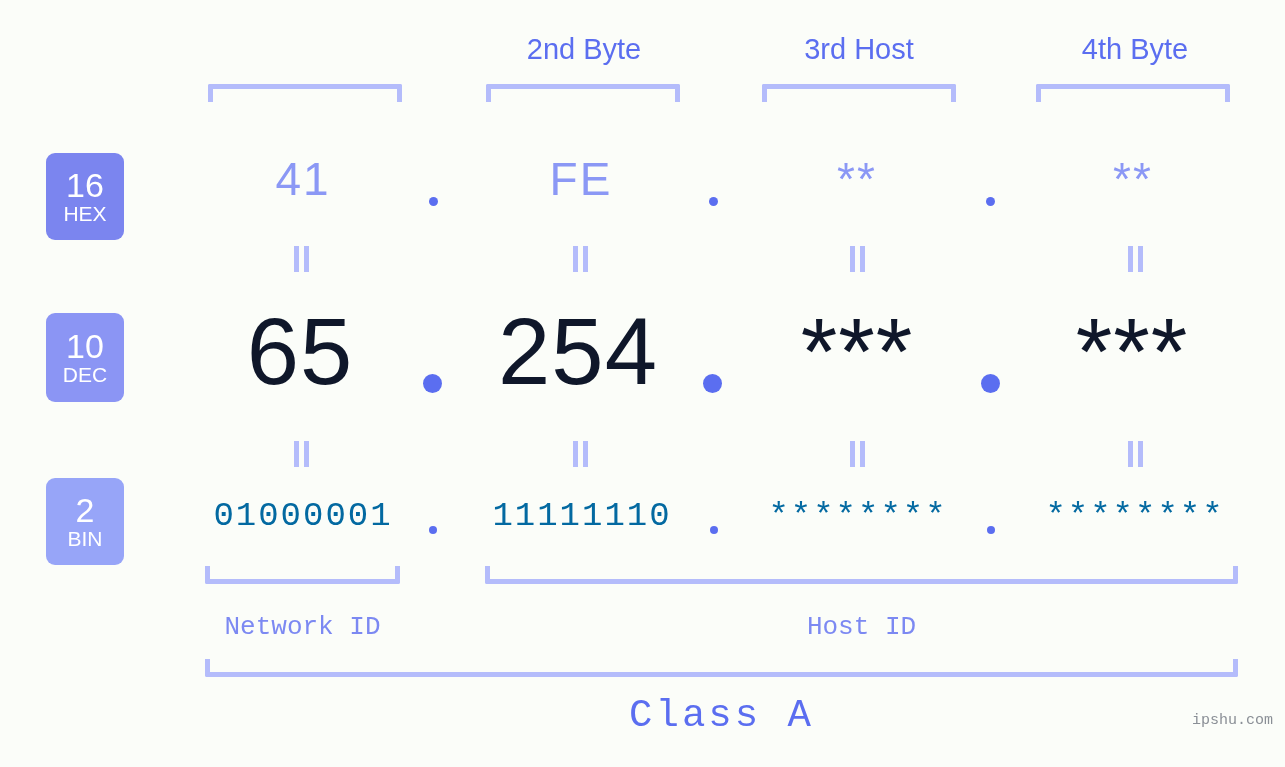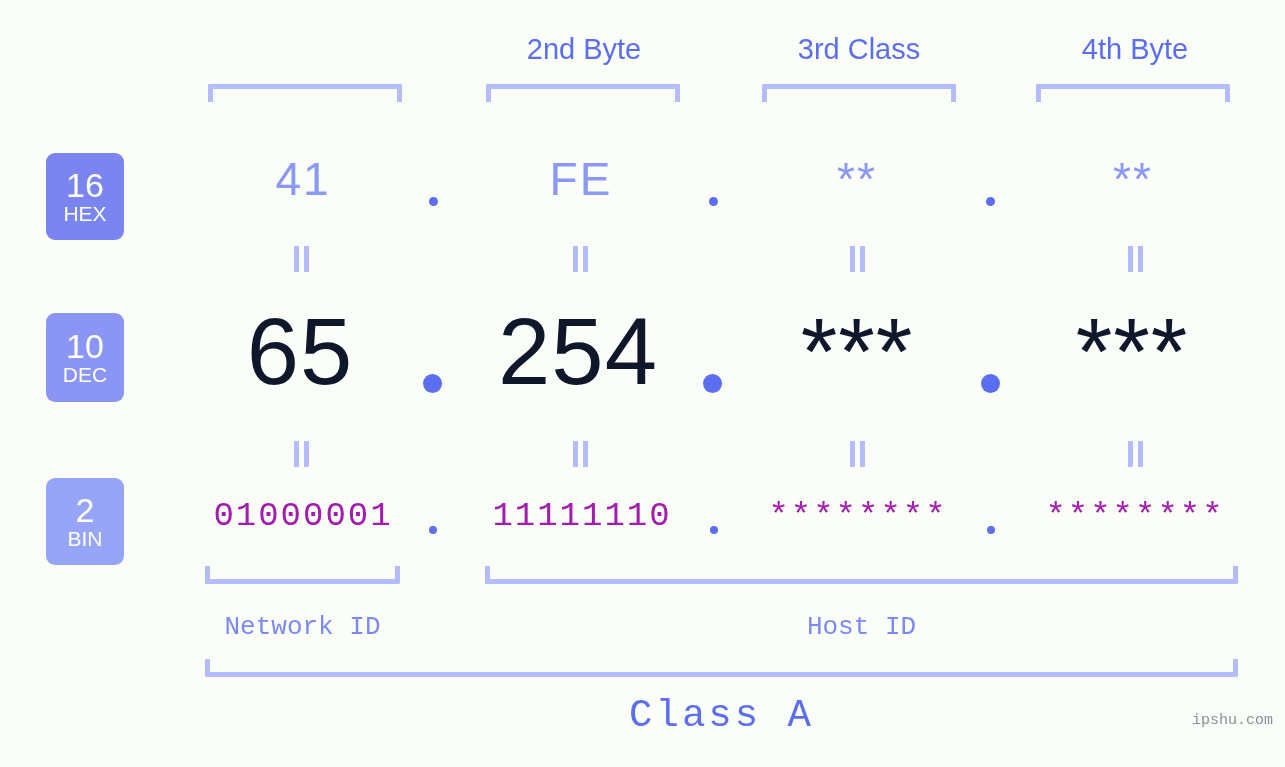--- a/index.html
+++ b/index.html
@@ -90,21 +90,21 @@
   .row-dec .cell {
     font-size: 94px;
     color: #0f172a;
     font-family: "Liberation Sans", sans-serif;
     font-weight: 400;
     letter-spacing: 1px;
     text-align: center;
   }
   .row-bin .cell {
     font-size: 34px;
-    color: #a21caf;
+    color: #0369a1;
     font-family: "Liberation Mono", monospace;
     letter-spacing: 2px;
   }
 
   
   .dot {
     position: absolute;
     border-radius: 50%;
     background: #5b6ef0;
   }
@@ -156,21 +156,21 @@
     font-family: "Liberation Mono", monospace;
     white-space: nowrap;
   }
 </style>
 </head>
 <body>
 
 <div id="stage">
 
   <div class="byte-title" style="left:484px; width:200px;">2nd Byte</div>
-  <div class="byte-title" style="left:761px; width:196px;">3rd Class</div>
+  <div class="byte-title" style="left:761px; width:196px;">3rd Host</div>
   <div class="byte-title" style="left:1035px; width:200px;">4th Byte</div>
 
   <div class="bracket-down" style="left:208px; top:84px; width:194px;"></div>
   <div class="bracket-down" style="left:486px; top:84px; width:194px;"></div>
   <div class="bracket-down" style="left:762px; top:84px; width:194px;"></div>
   <div class="bracket-down" style="left:1036px; top:84px; width:194px;"></div>
 
   <div class="badge" style="top:153px; height:87px; background:#7b85ef;">
     <span class="num">16</span>
     <span class="nm">HEX</span>

